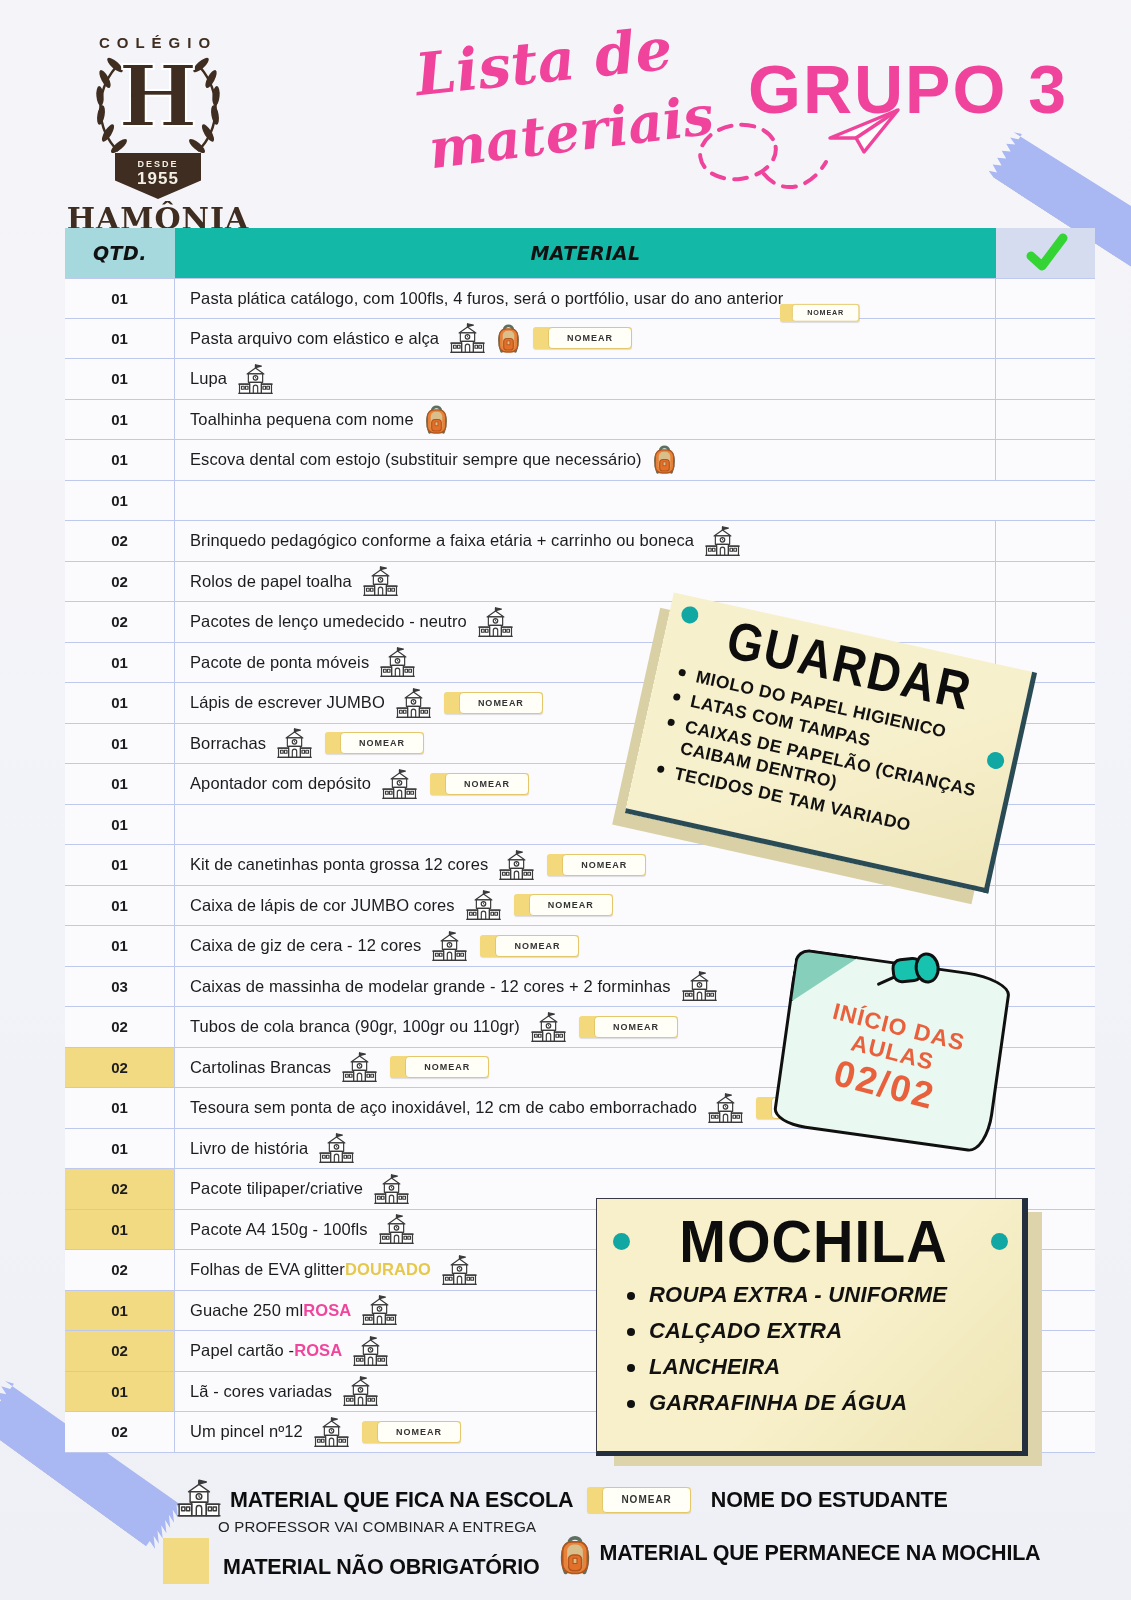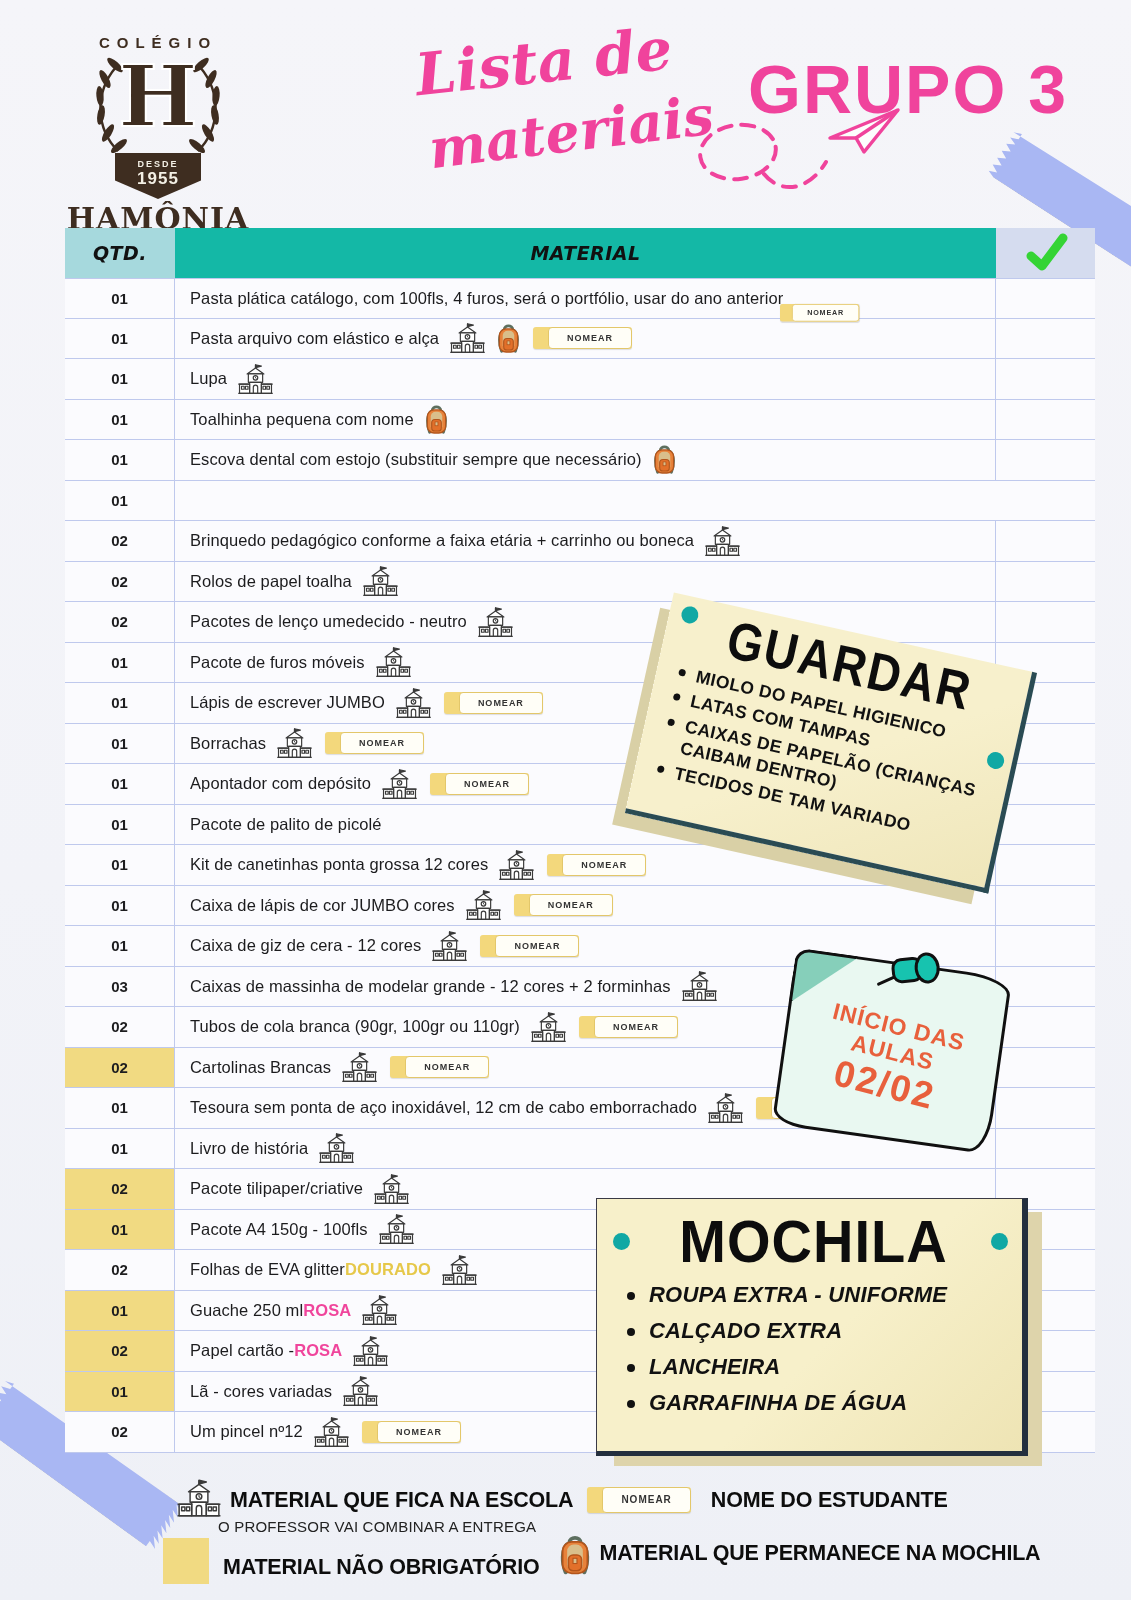--- a/index.html
+++ b/index.html
@@ -362,21 +362,21 @@
     <line x1="1.5" y1="36" x2="42.5" y2="36"></line>
   </g>
             </svg>
           </span>
         </div>
         <div class="c-chk"></div>
       </div>
       <div class="t-row">
         <div class="c-qty">01</div>
         <div class="c-mat">
-          <span>Pacote de furos móveis</span>
+          <span>Pacote de ponta móveis</span>
           <span class="icon-gap">
             <svg width="37" height="32" viewBox="0 0 44 38">
   <g fill="#fff" stroke="#3a3a3a" stroke-width="1.4" stroke-linejoin="round">
     <line x1="22" y1="2" x2="22" y2="8"></line>
     <polygon points="22,2 29,3.7 22,5.6" fill="#3a3a3a"></polygon>
     <polygon points="12,13 22,6 32,13"></polygon>
     <rect x="13.5" y="13" width="17" height="10"></rect>
     <circle cx="22" cy="17.6" r="2.7"></circle>
     <path d="M22 16.2v1.6l1.3.9" fill="none" stroke-width="1"></path>
     <rect x="15" y="23" width="14" height="13"></rect>
@@ -486,23 +486,20 @@
             </svg>
           </span>
           <span class="nomear">
             <span class="pill">NOMEAR</span>
           </span>
         </div>
         <div class="c-chk"></div>
       </div>
       <div class="t-row">
         <div class="c-qty">01</div>
-        <div class="c-mat">
-          <span>Pacote de palito de picolé</span>
-        </div>
         <div class="c-chk"></div>
       </div>
       <div class="t-row">
         <div class="c-qty">01</div>
         <div class="c-mat">
           <span>Kit de canetinhas ponta grossa 12 cores</span>
           <span class="icon-gap">
             <svg width="37" height="32" viewBox="0 0 44 38">
   <g fill="#fff" stroke="#3a3a3a" stroke-width="1.4" stroke-linejoin="round">
     <line x1="22" y1="2" x2="22" y2="8"></line>

